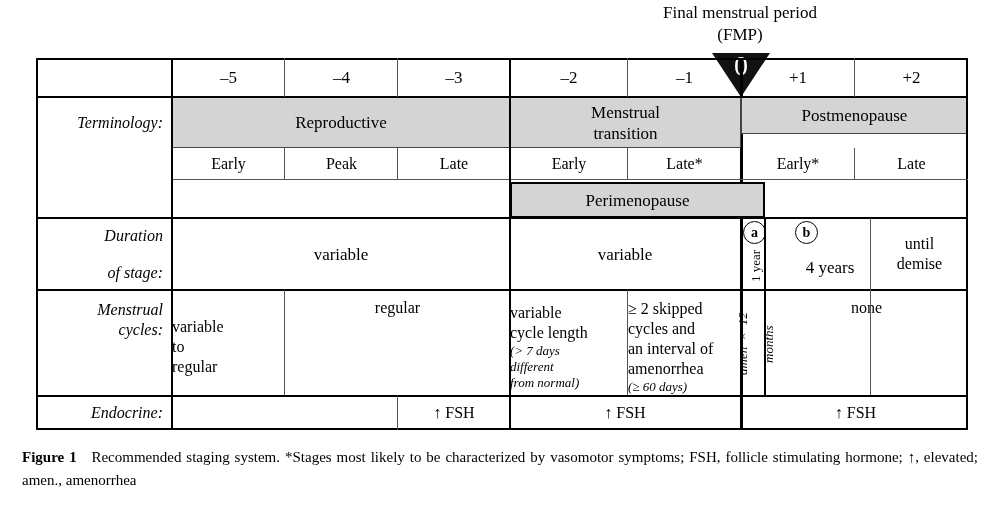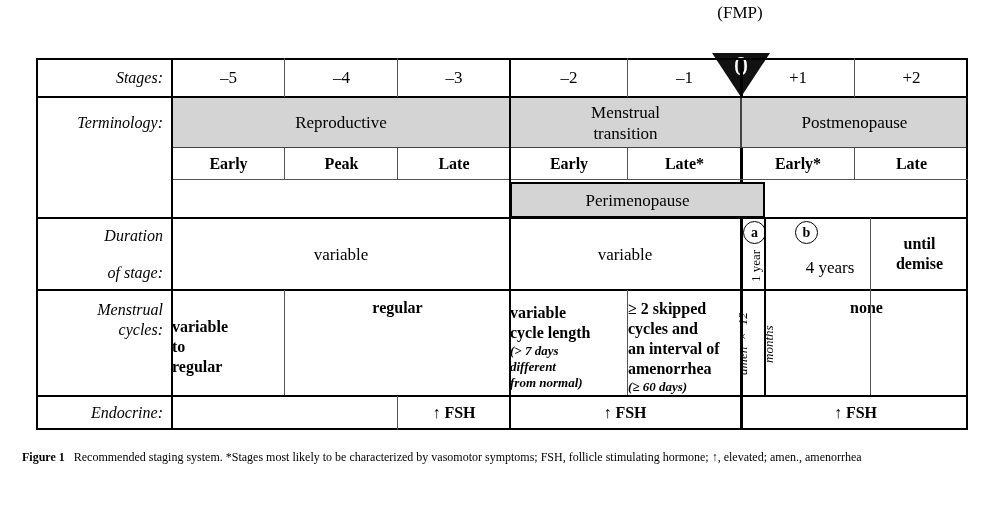--- a/index.html
+++ b/index.html
@@ -38,21 +38,21 @@
 
   
   .tbl{position:absolute;left:36px;top:58px;width:932px;height:372px;}
   .cell{position:absolute;box-sizing:border-box;}
   .bx{border:1px solid #444;}
   .shade{background:#d4d4d4;}
   .ctr{display:flex;align-items:center;justify-content:center;text-align:center;}
   .top{display:flex;align-items:flex-start;justify-content:center;text-align:center;}
   .rgt{display:flex;align-items:center;justify-content:flex-end;text-align:right;}
   .lbl{font-style:italic;font-size:16px;padding-right:9px;line-height:20px;}
-  .t16{font-size:16px;line-height:20px;font-weight:bold;}
+  .t16{font-size:16px;line-height:20px;}
   .t17{font-size:17px;line-height:21px;}
   .sub{font-style:italic;font-size:13px;line-height:16px;}
 
   .outer{
     position:absolute;left:0;top:0;width:932px;height:372px;
     border:2px solid #000;box-sizing:border-box;pointer-events:none;
   }
   .hrule{position:absolute;background:#000;height:2px;}
   .vrule{position:absolute;background:#000;width:2px;}
   .thin-v{position:absolute;background:#555;width:1px;}
@@ -70,61 +70,61 @@
   .circ{
     position:absolute;width:21px;height:21px;border:1.6px solid #000;
     border-radius:50%;font-size:14px;font-weight:bold;
     display:flex;align-items:center;justify-content:center;
     background:#fff;font-family:"Liberation Serif",serif;
   }
 
   
   .cap{
     position:absolute;left:22px;top:446px;width:956px;
-    font-size:12px;line-height:23px;text-align:justify;
+    font-size:15px;line-height:23px;text-align:justify;
   }
   .cap b{font-weight:bold;}
 </style>
 </head>
 <body>
 
 <div id="fig">
 
   <div class="fmp-title">
+    <span class="fmp-l1">Final menstrual period</span>
     <span class="fmp-l2">(FMP)</span>
   </div>
 
   <div class="fmp-marker">
     <div class="fmp-tri"></div>
     <div class="fmp-zero">0</div>
   </div>
   <div class="fmp-line"></div>
 
   <div class="tbl">
 
-    <div class="cell rgt lbl" style="left:0;top:0;width:136px;height:39px;">Stages:</div>
 
     <div class="cell ctr t17" style="left:136px;top:0;width:113px;height:39px;">–5</div>
     <div class="cell ctr t17" style="left:249px;top:0;width:113px;height:39px;">–4</div>
     <div class="cell ctr t17" style="left:362px;top:0;width:112px;height:39px;">–3</div>
     <div class="cell ctr t17" style="left:474px;top:0;width:118px;height:39px;">–2</div>
     <div class="cell ctr t17" style="left:592px;top:0;width:113px;height:39px;">–1</div>
     <div class="cell ctr t17" style="left:705px;top:0;width:114px;height:39px;">+1</div>
     <div class="cell ctr t17" style="left:819px;top:0;width:113px;height:39px;">+2</div>
 
     <div class="cell rgt lbl" style="left:0;top:39px;width:136px;height:51px;">Terminology:</div>
 
     <div class="cell ctr t17 shade bx" style="left:136px;top:39px;width:338px;height:51px;">Reproductive</div>
 
     <div class="cell ctr t17 shade bx" style="left:474px;top:39px;width:231px;height:51px;flex-direction:column;">
       <span>Menstrual</span>
       <span>transition</span>
     </div>
 
-    <div class="cell ctr t17 shade bx" style="left:705px;top:39px;width:227px;height:51px;">Postmenopause</div>
+    <div class="cell ctr t17 shade bx" style="left:705px;top:39px;width:227px;height:37px;">Postmenopause</div>
 
     <div class="cell ctr t16" style="left:136px;top:90px;width:113px;height:32px;">Early</div>
     <div class="cell ctr t16" style="left:249px;top:90px;width:113px;height:32px;">Peak</div>
     <div class="cell ctr t16" style="left:362px;top:90px;width:112px;height:32px;">Late</div>
     <div class="cell ctr t16" style="left:474px;top:90px;width:118px;height:32px;">Early</div>
     <div class="cell ctr t16" style="left:592px;top:90px;width:113px;height:32px;">Late*</div>
     <div class="cell ctr t16" style="left:705px;top:90px;width:114px;height:32px;">Early*</div>
     <div class="cell ctr t16" style="left:819px;top:90px;width:113px;height:32px;">Late</div>
 
     <div class="cell ctr t17 shade bx" style="left:474px;top:124px;width:255px;height:36px;border:2px solid #000;">Perimenopause</div>

